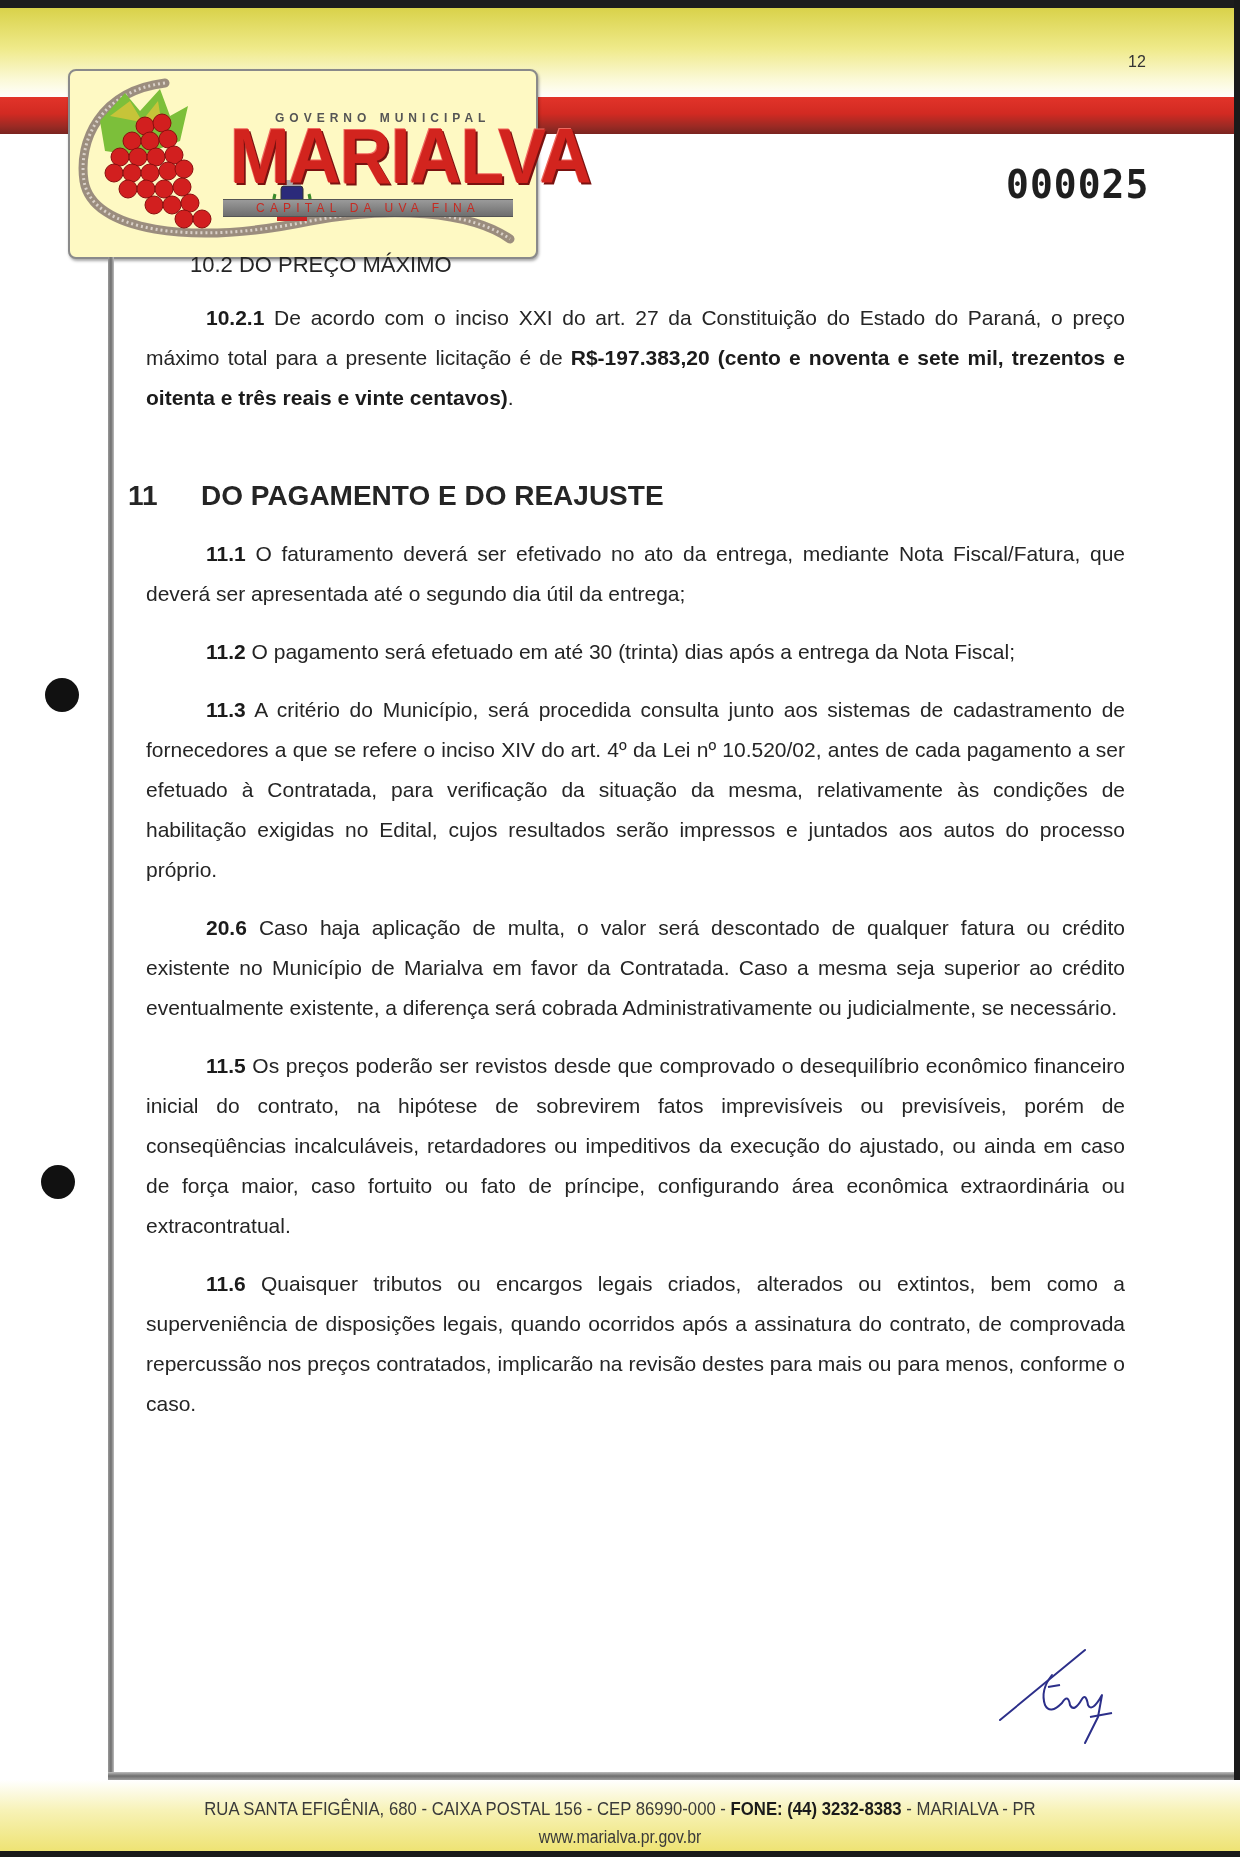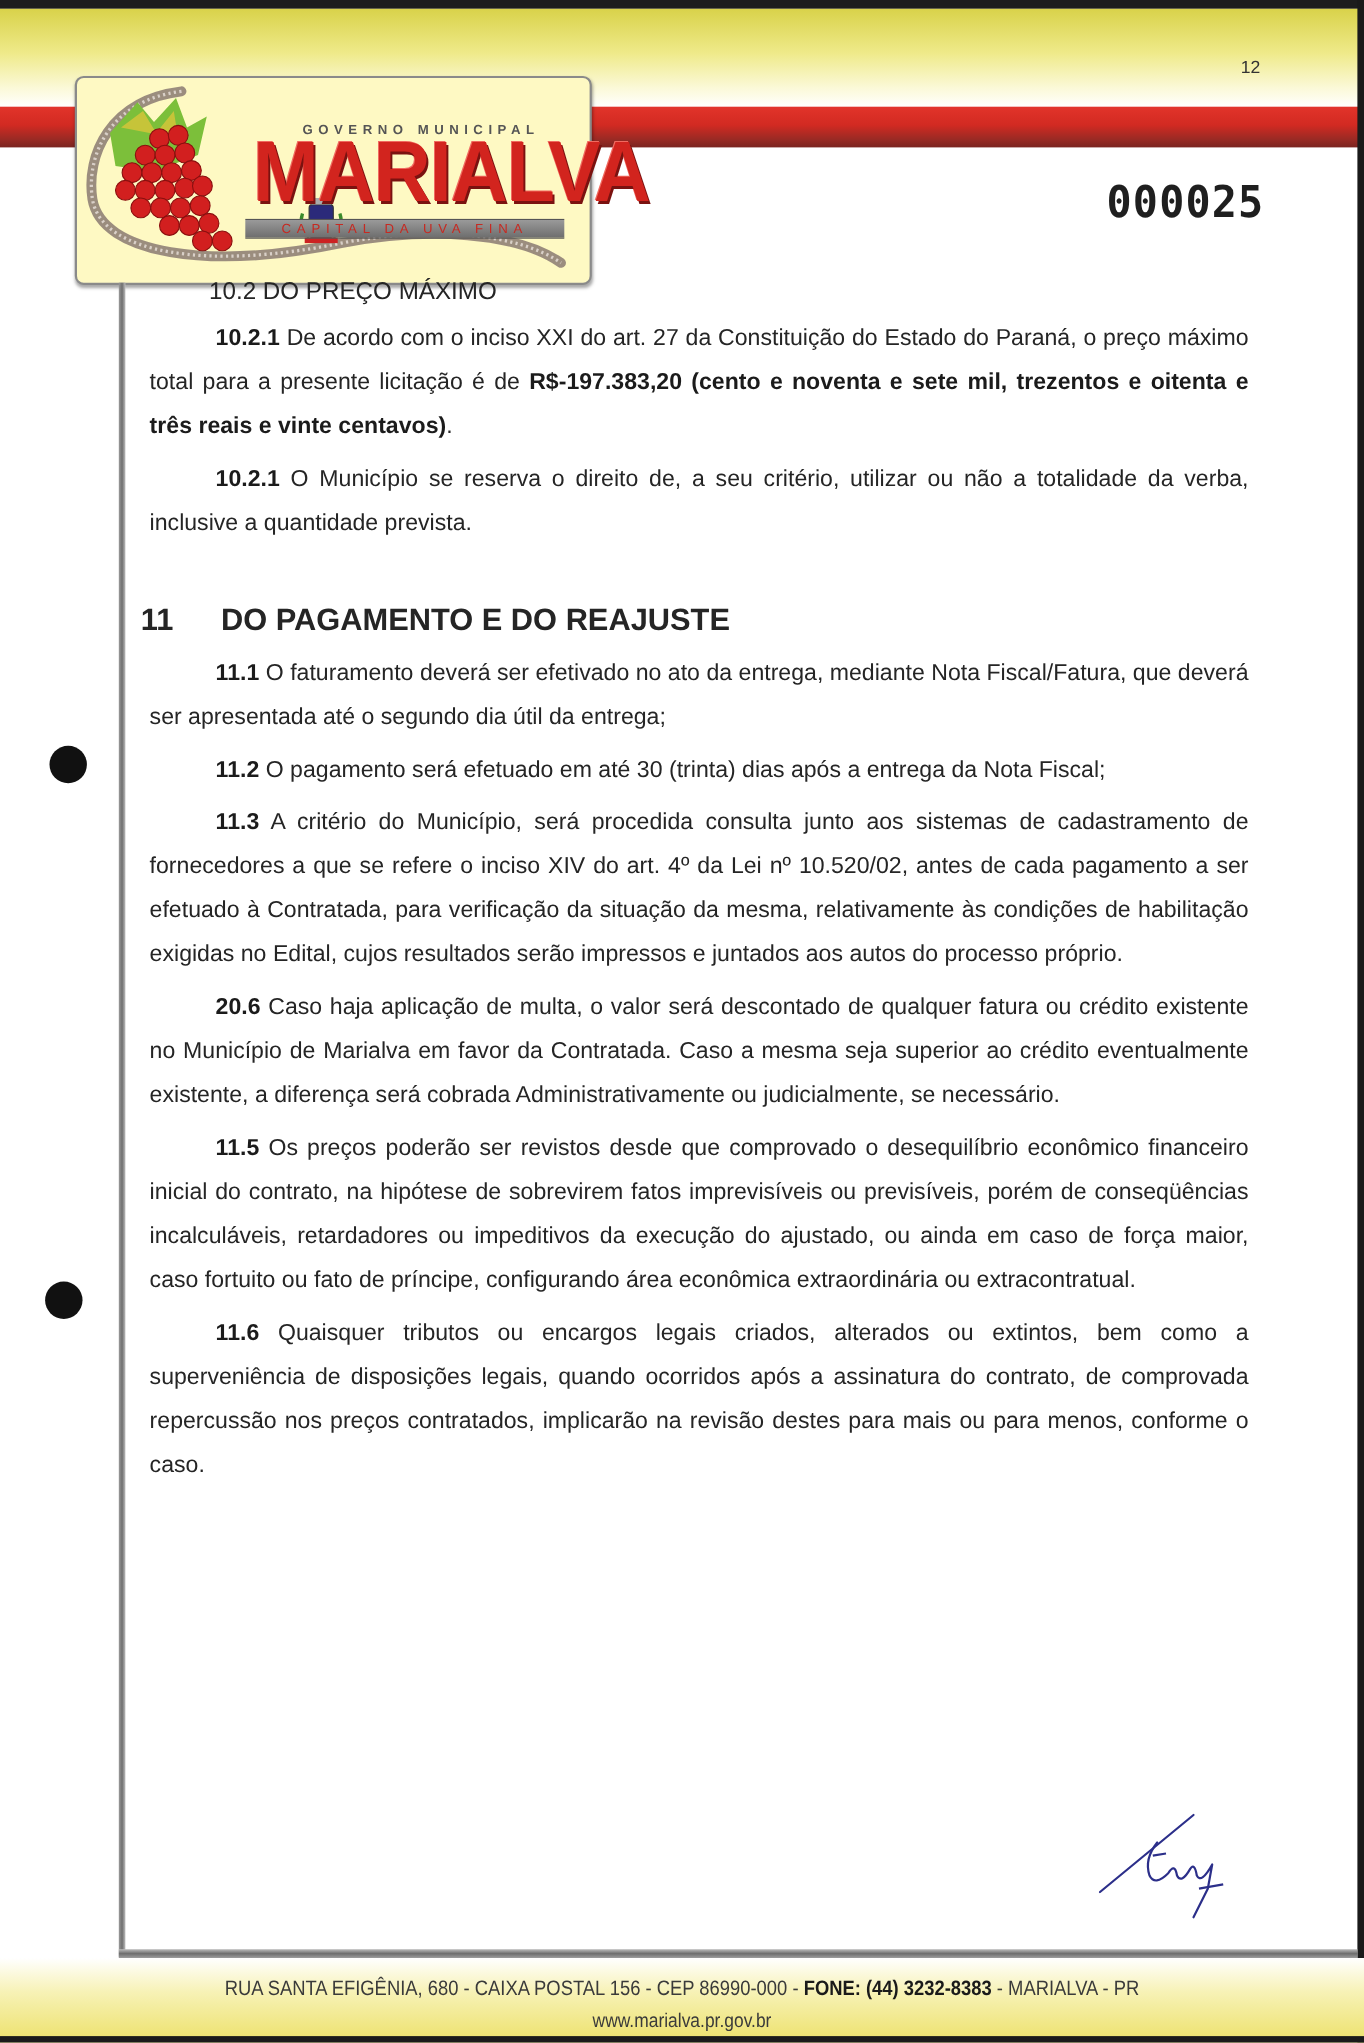--- a/index.html
+++ b/index.html
@@ -78,21 +78,21 @@
   .footer-line1 b { color: #1a1a1a; }
   .footer-line2 {
     position: absolute; left: 0; width: 1240px; top: 1827px; text-align: center;
     font-size: 18px; color: #3a3a3a; transform: scaleX(0.88);
   }
   .content {
     position: absolute; left: 128px; top: 250px; width: 1015px;
     font-size: 21px; line-height: 40px; color: #252525;
     transform-origin: left top;
   }
-  .content p { margin: 8px; text-align: justify; }
+  .content p { margin: 18px; text-align: justify; }
   .content .indent { text-indent: 60px; }
   .content b { color: #1b1b1b; }
   .heading-102 { font-weight: normal; font-size: 22px; margin: 0 0 0 62px !important; line-height: 30px; }
   .section-heading { font-weight: bold; font-size: 28px; margin: 0 !important; }
   .section-heading .num { display: inline-block; width: 73px; font-weight: bold; }
   .spacer { height: 40px; }
   .signature { position: absolute; left: 990px; top: 1635px; width: 140px; height: 110px; }
 </style>
 </head>
 <body>
@@ -157,21 +157,20 @@
 <div class="bottom-border"></div>
 
 <div class="hole" style="left:45px; top:678px;"></div>
 <div class="hole" style="left:41px; top:1165px;"></div>
 
 <div class="content">
   <p class="heading-102">10.2 DO PREÇO MÁXIMO</p>
 
   <p class="indent"><b>10.2.1</b><span> De acordo com o inciso XXI do art. 27 da Constituição do Estado do Paraná, o preço máximo total para a presente licitação é de </span><b>R$-197.383,20 (cento e noventa e sete mil, trezentos e oitenta e três reais e vinte centavos)</b><span>.</span></p>
 
-  <p class="indent"><b>10.2.1</b><span> O Município se reserva o direito de, a seu critério, utilizar ou não a totalidade da verba, inclusive a quantidade prevista.</span></p>
 
   <div class="spacer"></div>
 
   <p class="section-heading"><span class="num">11</span><span>DO PAGAMENTO E DO REAJUSTE</span></p>
 
   <p class="indent"><b>11.1</b><span> O faturamento deverá ser efetivado no ato da entrega, mediante Nota Fiscal/Fatura, que deverá ser apresentada até o segundo dia útil da entrega;</span></p>
   <p class="indent"><b>11.2</b><span> O pagamento será efetuado em até 30 (trinta) dias após a entrega da Nota Fiscal;</span></p>
   <p class="indent"><b>11.3</b><span> A critério do Município, será procedida consulta junto aos sistemas de cadastramento de fornecedores a que se refere o inciso XIV do art. 4º da Lei nº 10.520/02, antes de cada pagamento a ser efetuado à Contratada, para verificação da situação da mesma, relativamente às condições de habilitação exigidas no Edital, cujos resultados serão impressos e juntados aos autos do processo próprio.</span></p>
   <p class="indent"><b>20.6</b><span> Caso haja aplicação de multa, o valor será descontado de qualquer fatura ou crédito existente no Município de Marialva em favor da Contratada. Caso a mesma seja superior ao crédito eventualmente existente, a diferença será cobrada Administrativamente ou judicialmente, se necessário.</span></p>
   <p class="indent"><b>11.5</b><span> Os preços poderão ser revistos desde que comprovado o desequilíbrio econômico financeiro inicial do contrato, na hipótese de sobrevirem fatos imprevisíveis ou previsíveis, porém de conseqüências incalculáveis, retardadores ou impeditivos da execução do ajustado, ou ainda em caso de força maior, caso fortuito ou fato de príncipe, configurando área econômica extraordinária ou extracontratual.</span></p>

